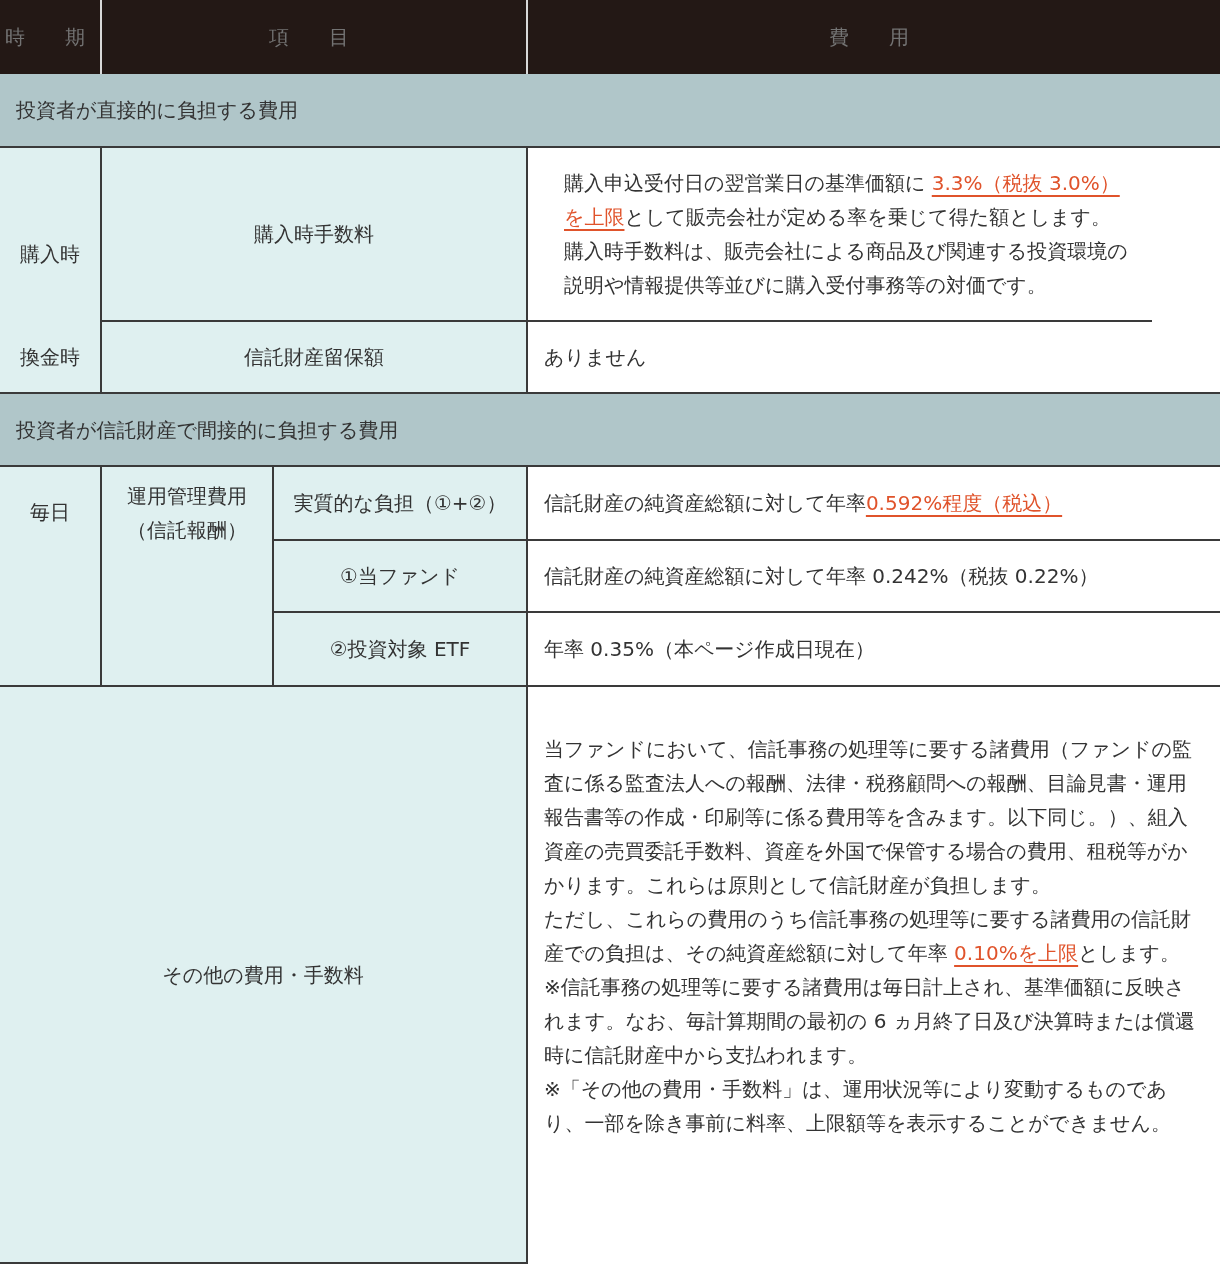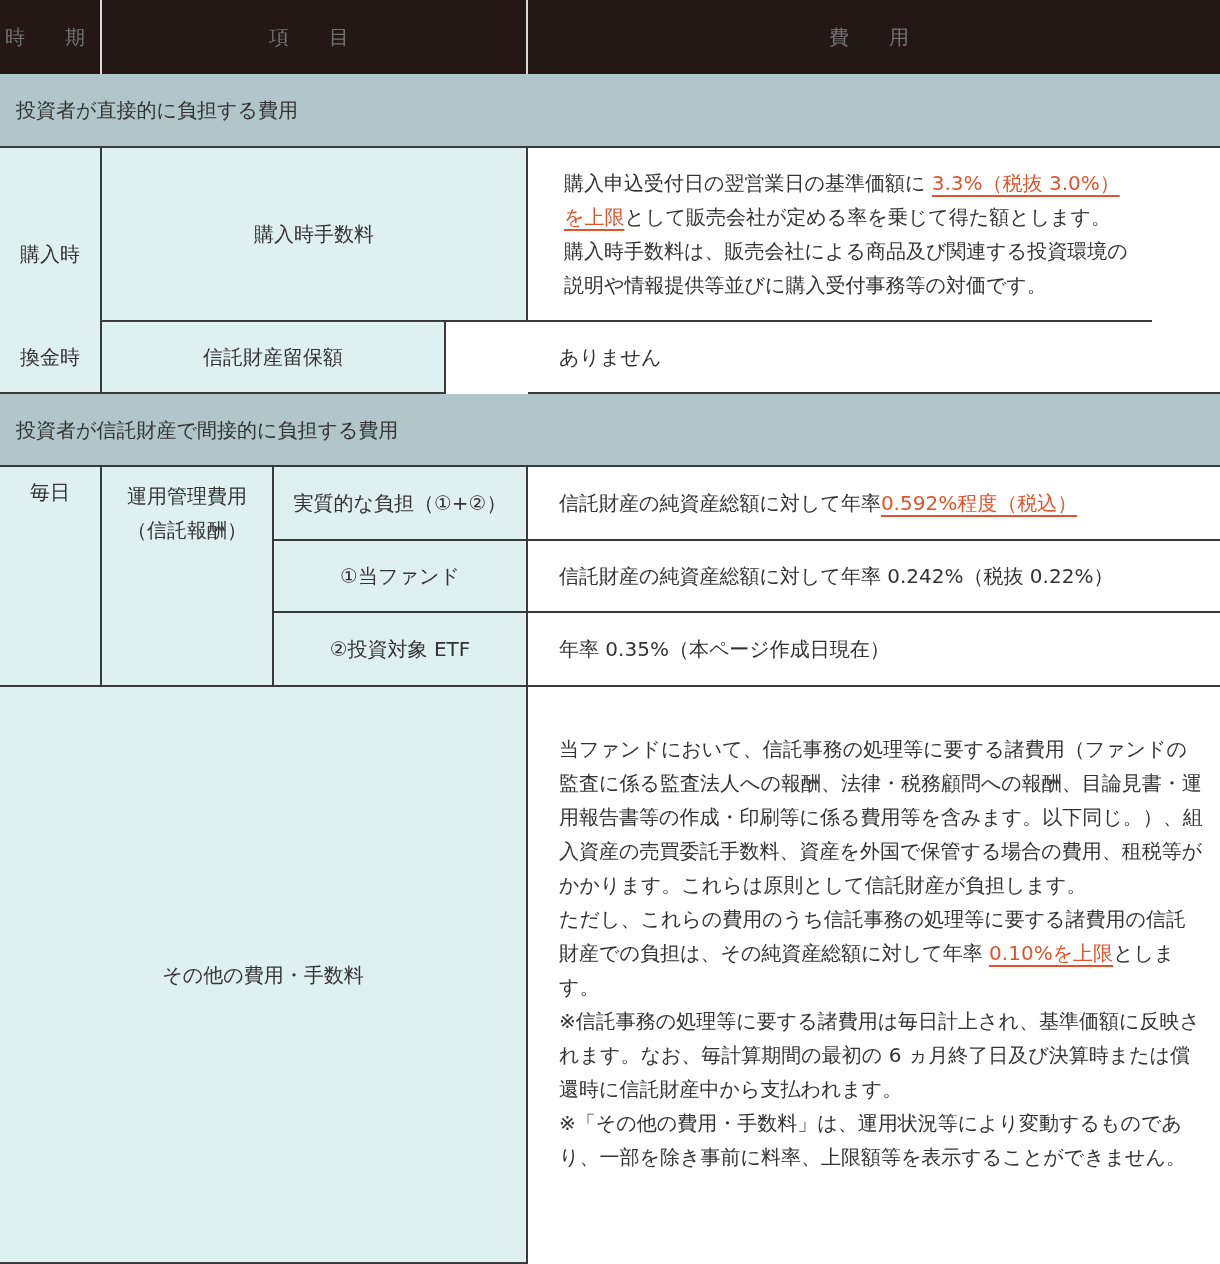--- a/index.html
+++ b/index.html
@@ -3,21 +3,21 @@
 <meta charset="utf-8">
 <style>
   html, body { margin:0; padding:0; background:#ffffff; }
   body { width:1220px; height:1264px; overflow:hidden; font-family:"DejaVu Sans", "Liberation Sans", sans-serif; color:#333333; }
   .tbl { position:relative; width:1220px; height:1264px; }
   .cell { position:absolute; box-sizing:border-box; display:flex; align-items:center; font-size:20px; line-height:34px; }
   .hdr { background:#231815; color:#737373; top:0; height:74px; justify-content:center; letter-spacing:10px; font-size:20px; }
   .hdr.vline { border-right:2px solid #d8d8d8; }
   .sect { background:#b0c6c9; left:0; width:1220px; height:74px; padding-left:16px; font-size:20px; color:#333; border-bottom:2px solid #3a3a3a; }
   .lab { background:#dff0f0; justify-content:center; text-align:center; color:#333; }
-  .val { background:#ffffff; padding-left:31px; color:#333; }
+  .val { background:#ffffff; padding-left:16px; color:#333; }
   .bR { border-right:2px solid #3a3a3a; }
   .bB { border-bottom:2px solid #3a3a3a; }
   .red { color:#e0532b; text-decoration:underline; text-decoration-thickness:2px; text-underline-offset:5px; }
   .multi { align-items:flex-start; }
   .col { display:flex; flex-direction:column; align-items:center; }
   p { margin:0; }
 </style>
 </head>
 <body>
 
@@ -46,32 +46,32 @@
   <div class="cell val bB" style="left:528px;top:148px;width:624px;height:174px;padding-left:36px;padding-right:22px;">
     <div style="font-size:20px;line-height:34px;">
       <span>購入申込受付日の翌営業日の基準価額に </span><span class="red">3.3%（税抜 3.0%）を上限</span><span>として販売会社が定める率を乗じて得た額とします。</span><br>
       <span>購入時手数料は、販売会社による商品及び関連する投資環境の説明や情報提供等並びに購入受付事務等の対価です。</span>
     </div>
   </div>
 
   <div class="cell lab bR bB" style="left:0;top:322px;width:102px;height:72px;">
       <span>換金時</span>
     </div>
-  <div class="cell lab bR bB" style="left:102px;top:322px;width:344px;height:72px;">
+  <div class="cell lab bR bB" style="left:102px;top:322px;width:426px;height:72px;">
       <span>信託財産留保額</span>
     </div>
   <div class="cell val bB" style="left:528px;top:322px;width:692px;height:72px;">
       <span>ありません</span>
     </div>
 
   <div class="cell sect" style="top:394px;height:73px;">
       <span>投資者が信託財産で間接的に負担する費用</span>
     </div>
 
-  <div class="cell lab bR bB multi" style="left:0;top:467px;width:102px;height:220px;padding-top:8px;">
+  <div class="cell lab bR bB multi" style="left:0;top:467px;width:102px;height:220px;padding-top:28px;">
       <span>毎日</span>
     </div>
   <div class="cell lab bR bB multi" style="left:102px;top:467px;width:172px;height:220px;padding-top:12px;">
     <div class="col">
       <span>運用管理費用</span>
       <span>（信託報酬）</span>
     </div>
   </div>
 
   <div class="cell lab bR bB" style="left:274px;top:467px;width:254px;height:74px;">

